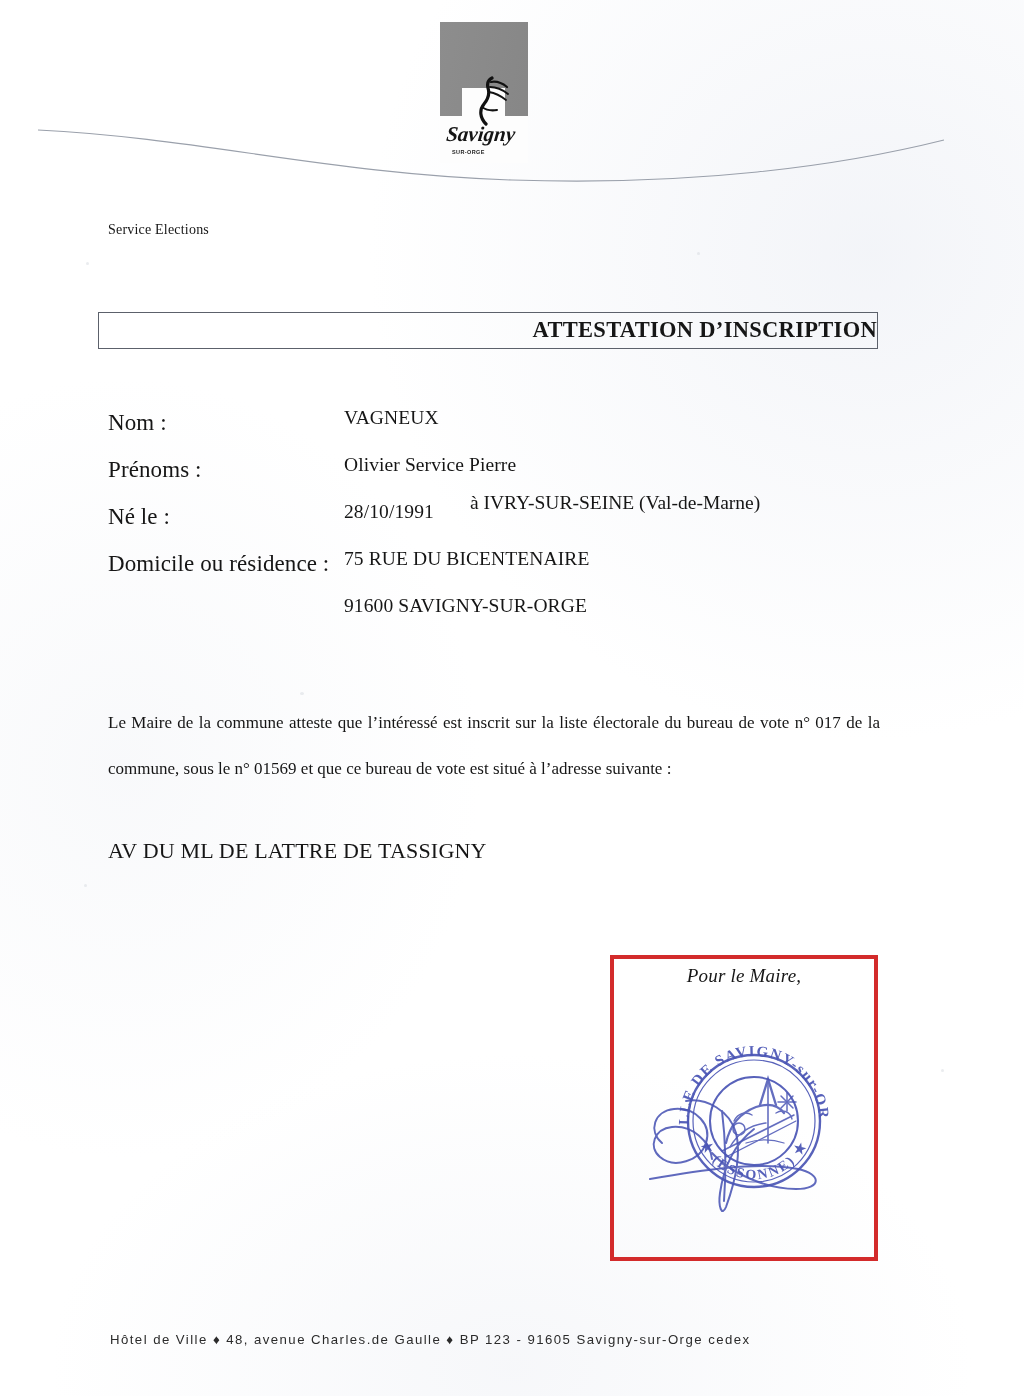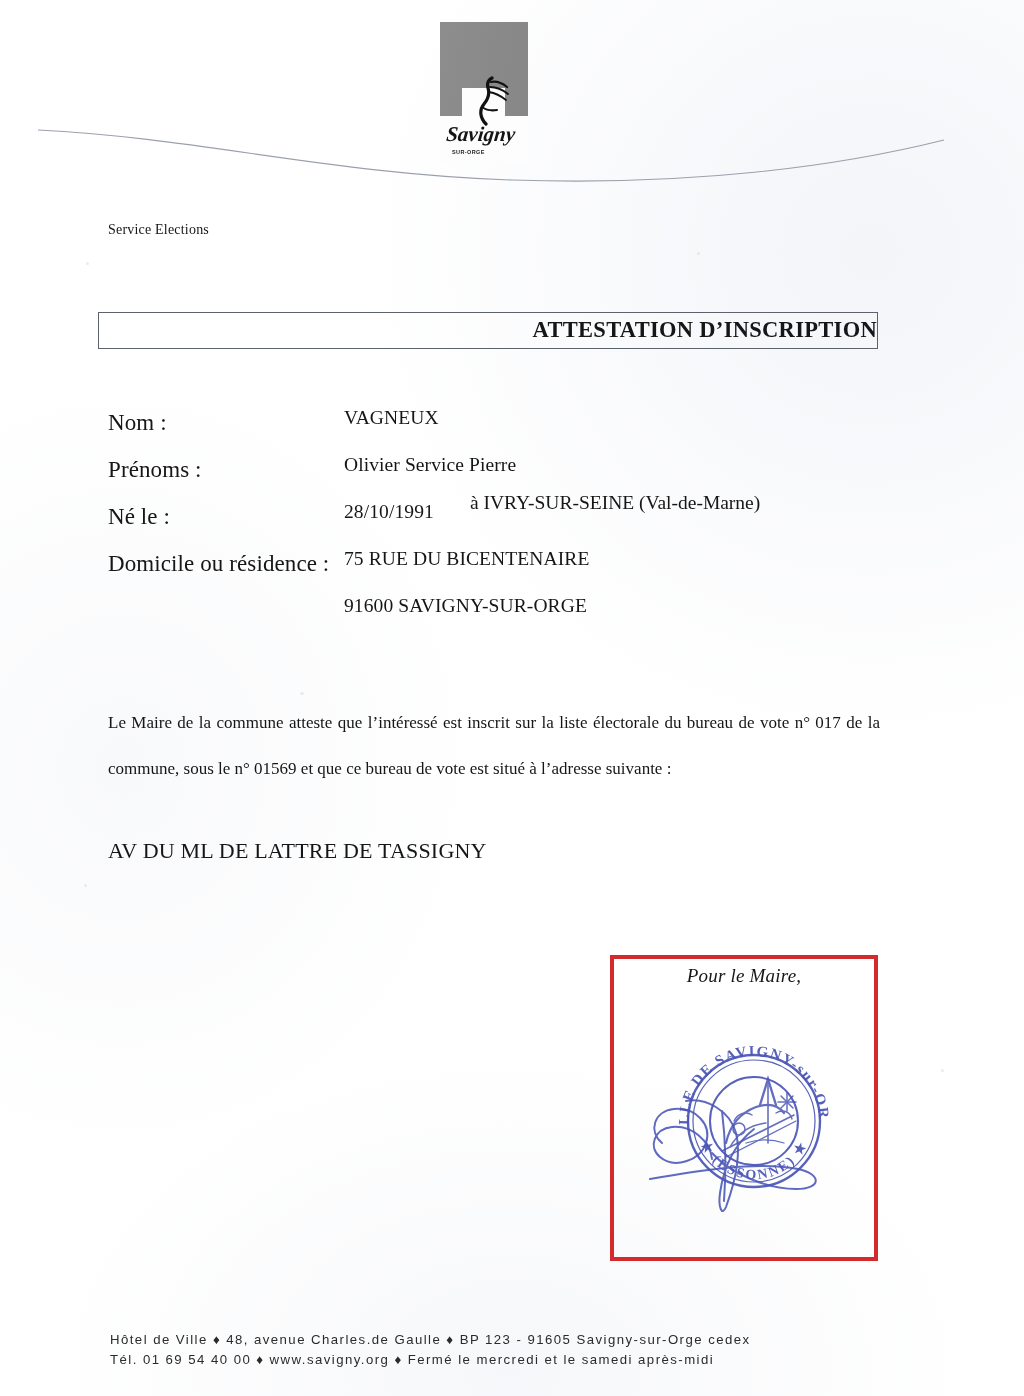--- a/index.html
+++ b/index.html
@@ -355,21 +355,20 @@
                  C96 224, 92 214, 94 200 C98 172, 110 150, 128 136"></path>
         <path d="M24 186 C70 178, 130 168, 172 176 C196 181, 196 196, 170 196
                  C140 196, 104 180, 86 160"></path>
         <path d="M96 118 C100 150, 100 182, 98 208"></path>
       </g>
     </svg>
   </div>
 
   <div id="footer">
     <div>Hôtel de Ville ♦ 48, avenue Charles.de Gaulle ♦ BP 123 - 91605 Savigny-sur-Orge cedex</div>
-    <div>Tél. 01 69 54 40 00 ♦ www.savigny.org ♦ Fermé le mercredi et le samedi après-midi</div>
   </div>
 
   <div class="speck" style="left:86px;  top:262px; width:3px;  height:3px;"></div>
   <div class="speck" style="left:697px; top:252px; width:3px;  height:3px;"></div>
   <div class="speck" style="left:84px;  top:884px; width:3px;  height:3px;"></div>
   <div class="speck" style="left:300px; top:692px; width:4px;  height:3px;"></div>
   <div class="speck" style="left:941px; top:1069px; width:3px; height:3px;"></div>
 
 </div>
 

